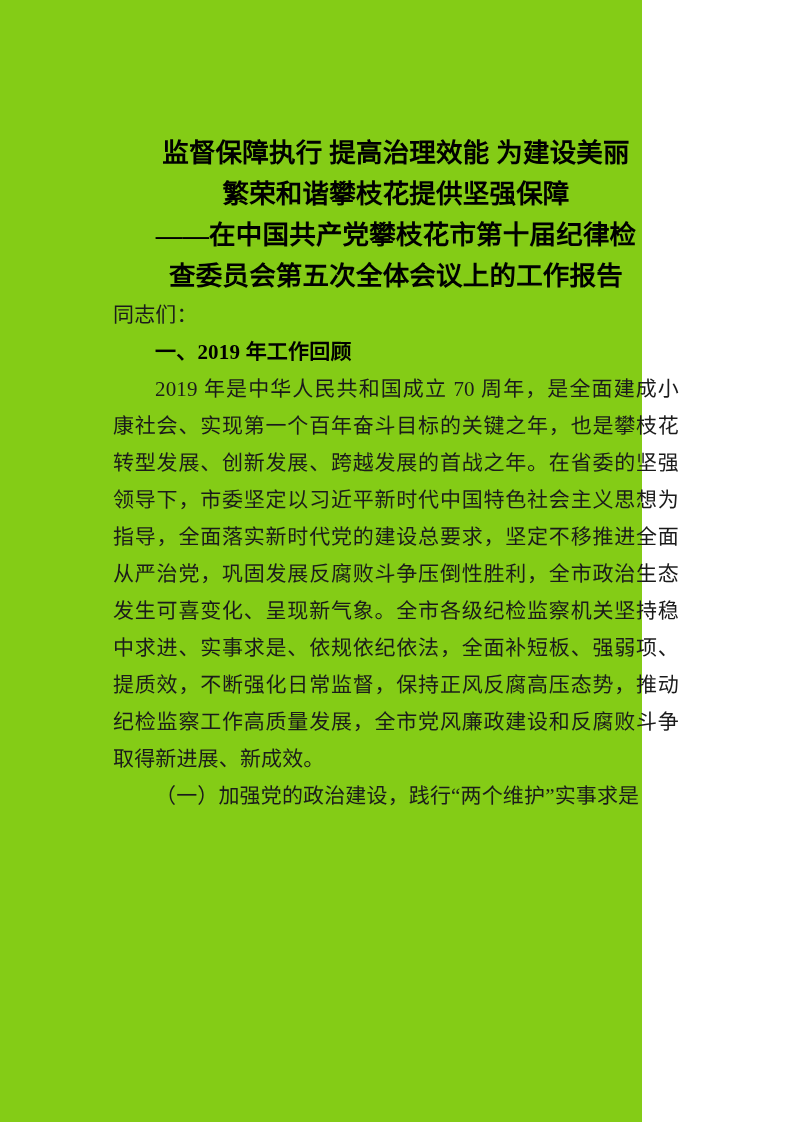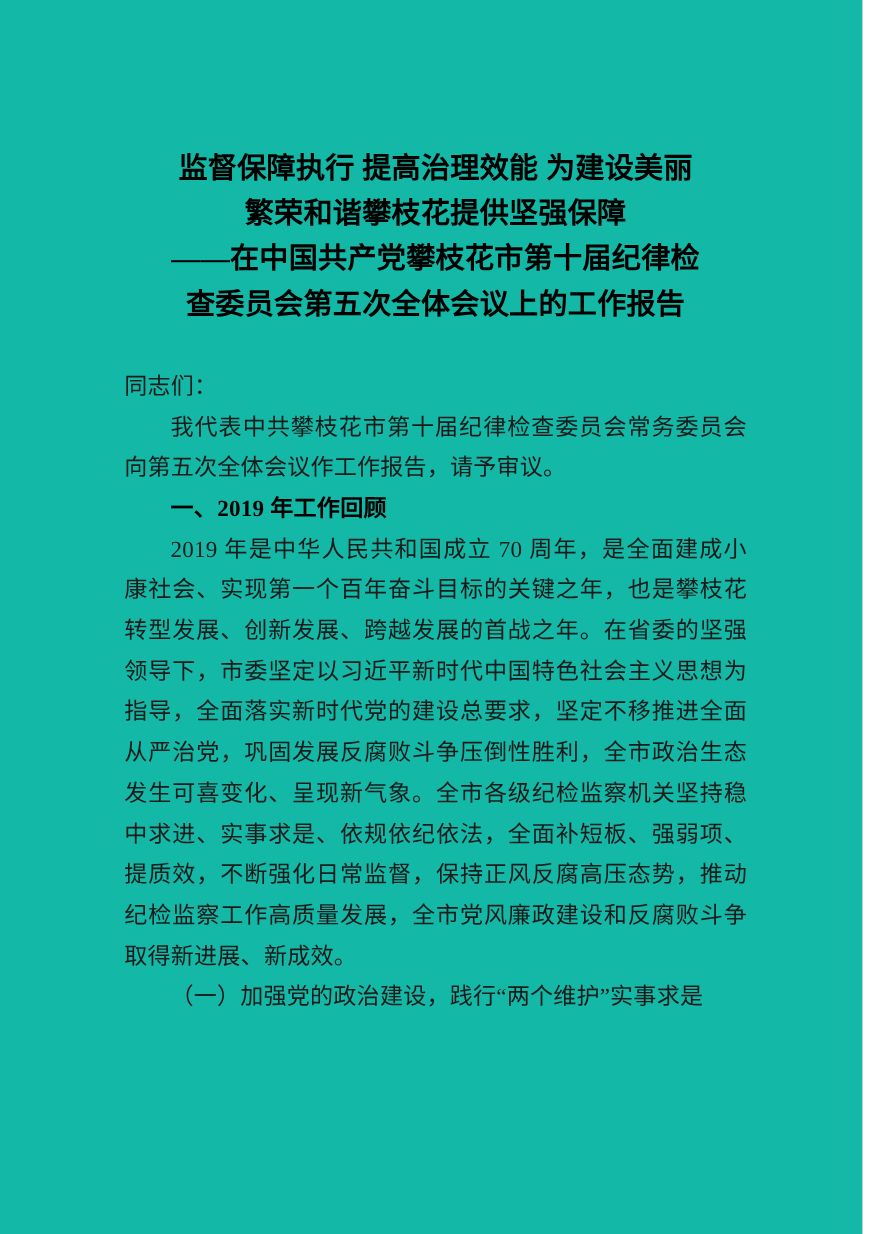--- a/index.html
+++ b/index.html
@@ -11,25 +11,25 @@
     width: 793px;
     height: 1122px;
     overflow: hidden;
     font-family: "Liberation Serif", "DejaVu Serif", serif;
     color: #000000;
     -webkit-font-smoothing: antialiased;
   }
 
   .page {
     position: relative;
-    width: 784px;
+    width: 642px;
     height: 1122px;
     box-sizing: border-box;
     padding: 16px;
-    background: #14b8a6;
+    background: #84cc16;
   }
 
   .content {
     position: absolute;
     left: 113px;
     top: 0;
     width: 566px;
   }
 
   
@@ -48,21 +48,20 @@
     display: block;
     white-space: pre;
   }
   .subtitle-line {
     display: block;
     white-space: pre;
   }
 
   
   .body-block {
-    margin-top: 36px;
   }
 
   p.para {
     margin: 0;
     font-size: 21px;
     line-height: 37px;
     text-align: justify;
     text-justify: inter-ideograph;
     letter-spacing: 0.15px;
     color: #1b1b1b;
@@ -102,21 +101,20 @@
       <span class="title-line">监督保障执行 提高治理效能 为建设美丽</span>
       <span class="title-line">繁荣和谐攀枝花提供坚强保障</span>
       <span class="subtitle-line">——在中国共产党攀枝花市第十届纪律检</span>
       <span class="subtitle-line">查委员会第五次全体会议上的工作报告</span>
     </div>
 
     <div class="body-block">
 
       <p class="para salutation">同志们：</p>
 
-      <p class="para indent">我代表中共攀枝花市第十届纪律检查委员会常务委员会向第五次全体会议作工作报告，请予审议。</p>
 
       <h2 class="section-heading">一、2019 年工作回顾</h2>
 
       <p class="para indent">2019 年是中华人民共和国成立 70 周年，是全面建成小康社会、实现第一个百年奋斗目标的关键之年，也是攀枝花转型发展、创新发展、跨越发展的首战之年。在省委的坚强领导下，市委坚定以习近平新时代中国特色社会主义思想为指导，全面落实新时代党的建设总要求，坚定不移推进全面从严治党，巩固发展反腐败斗争压倒性胜利，全市政治生态发生可喜变化、呈现新气象。全市各级纪检监察机关坚持稳中求进、实事求是、依规依纪依法，全面补短板、强弱项、提质效，不断强化日常监督，保持正风反腐高压态势，推动纪检监察工作高质量发展，全市党风廉政建设和反腐败斗争取得新进展、新成效。</p>
 
       <p class="para subsection">（一）加强党的政治建设，践行“两个维护”实事求是</p>
 
 
     </div>
   </div>

